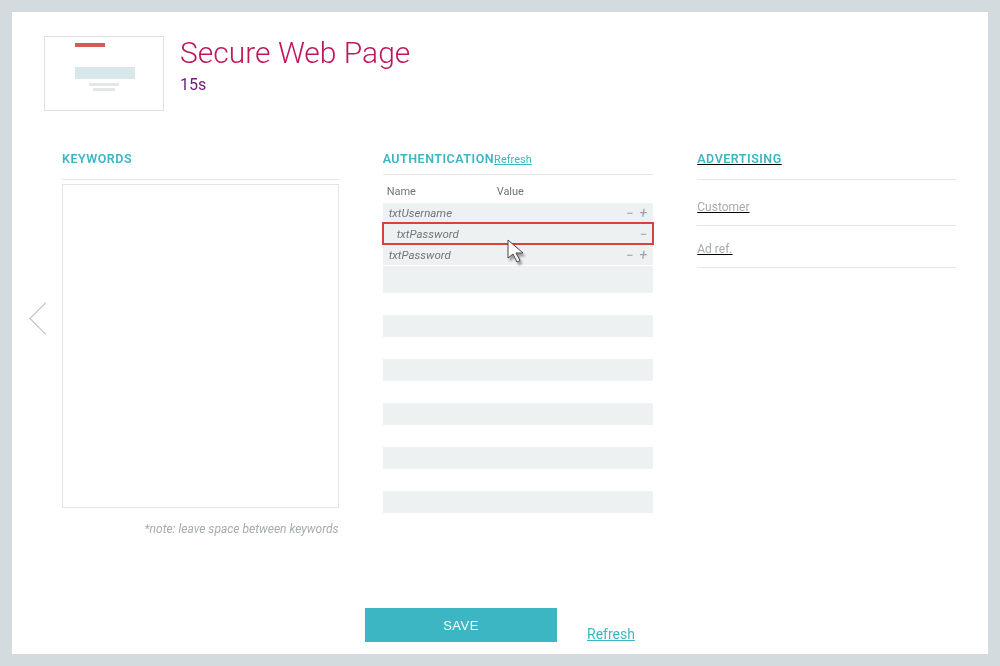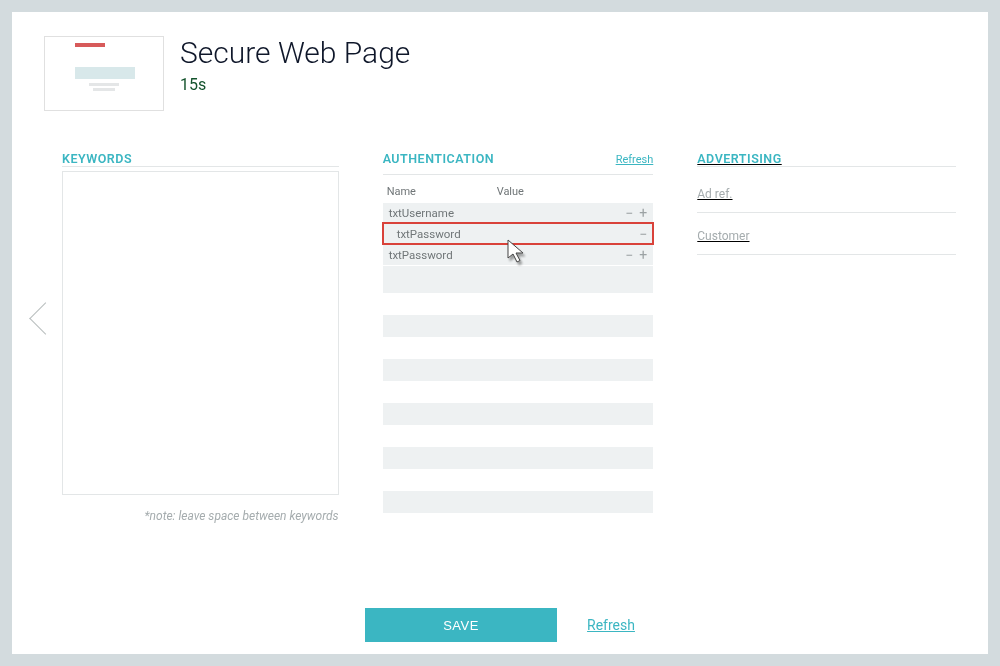--- a/index.html
+++ b/index.html
@@ -60,27 +60,27 @@
       position: absolute;
       top: 51px;
       left: 48px;
       width: 22px;
       height: 3px;
       background: #e4e6e7;
     }
     .title-block h1 {
       font-size: 30px;
       font-weight: 300;
-      color: #0f172a;
+      color: #be185d;
       line-height: 1.1;
       text-align: center;
     }
     .title-block .subtitle {
       font-size: 16px;
-      color: #14532d;
+      color: #701a75;
       margin-top: 6px;
     }
     .chevron-left {
       position: absolute;
       left: 18px;
       top: 285px;
       width: 22px;
       height: 44px;
       cursor: pointer;
     }
@@ -101,27 +101,27 @@
       padding-left: 18px;
     }
     .col-keywords { width: 278px; }
     .col-auth { width: 272px; }
     .col-adv { width: 260px; text-decoration: underline; }
     .section-title {
       font-size: 12.5px;
       font-weight: 600;
       letter-spacing: 0.5px;
       color: #3bb6c2;
-      padding-bottom: 0;
+      padding-bottom: 13px;
       border-bottom: 1px solid #e3e6e7;
       margin-bottom: 4px;
     }
     .auth-header {
       display: flex;
-      justify-content: space-between;
+      justify-content: flex-start;
       align-items: baseline;
       border-bottom: 1px solid #e3e6e7;
       padding-bottom: 8px;
       margin-bottom: 4px;
     }
     .auth-header .section-title {
       border: none;
       padding: 0;
       margin: 0;
     }
@@ -160,20 +160,21 @@
     .auth-thead .col-value { flex: 1; }
     .auth-row {
       display: flex;
       align-items: center;
       background: #eef1f2;
       border-top: 1px solid #fff;
       font-size: 11.5px;
       color: #707678;
       padding: 3px 6px;
       position: relative;
+      font-style: italic;
     }
     .auth-row .cell-name { width: 104px; white-space: nowrap; }
     .auth-row .cell-value { flex: 1; }
     .row-actions {
       display: flex;
       gap: 6px;
       font-size: 14px;
       color: #9ca2a4;
       line-height: 1;
     }
@@ -209,21 +210,21 @@
       font-size: 12px;
       color: #a5acae;
     }
     .footer {
       position: absolute;
       bottom: 12px;
       left: 0;
       right: 0;
       display: flex;
       justify-content: center;
-      align-items: center;
+      align-items: flex-end;
       gap: 30px;
     }
     .save-btn {
       background: #3bb6c2;
       color: #fff;
       border: none;
       width: 192px;
       height: 34px;
       font-size: 13px;
       letter-spacing: 0.5px;
@@ -313,22 +314,22 @@
         <div class="ph-row"></div>
         <div class="ph-row"></div>
         <div class="ph-row"></div>
         <div class="ph-row"></div>
       </div>
     </div>
 
     <div class="col-adv">
       <div class="section-title">ADVERTISING</div>
       <div id="adv-fields">
+          <div class="adv-field"><label>Customer</label></div>
           <div class="adv-field"><label>Ad ref.</label></div>
-          <div class="adv-field"><label>Customer</label></div>
         </div>
     </div>
 
   </div>
 
   <div class="footer">
     <button class="save-btn">SAVE</button>
     <span class="cancel-link">Refresh</span>
   </div>
 

